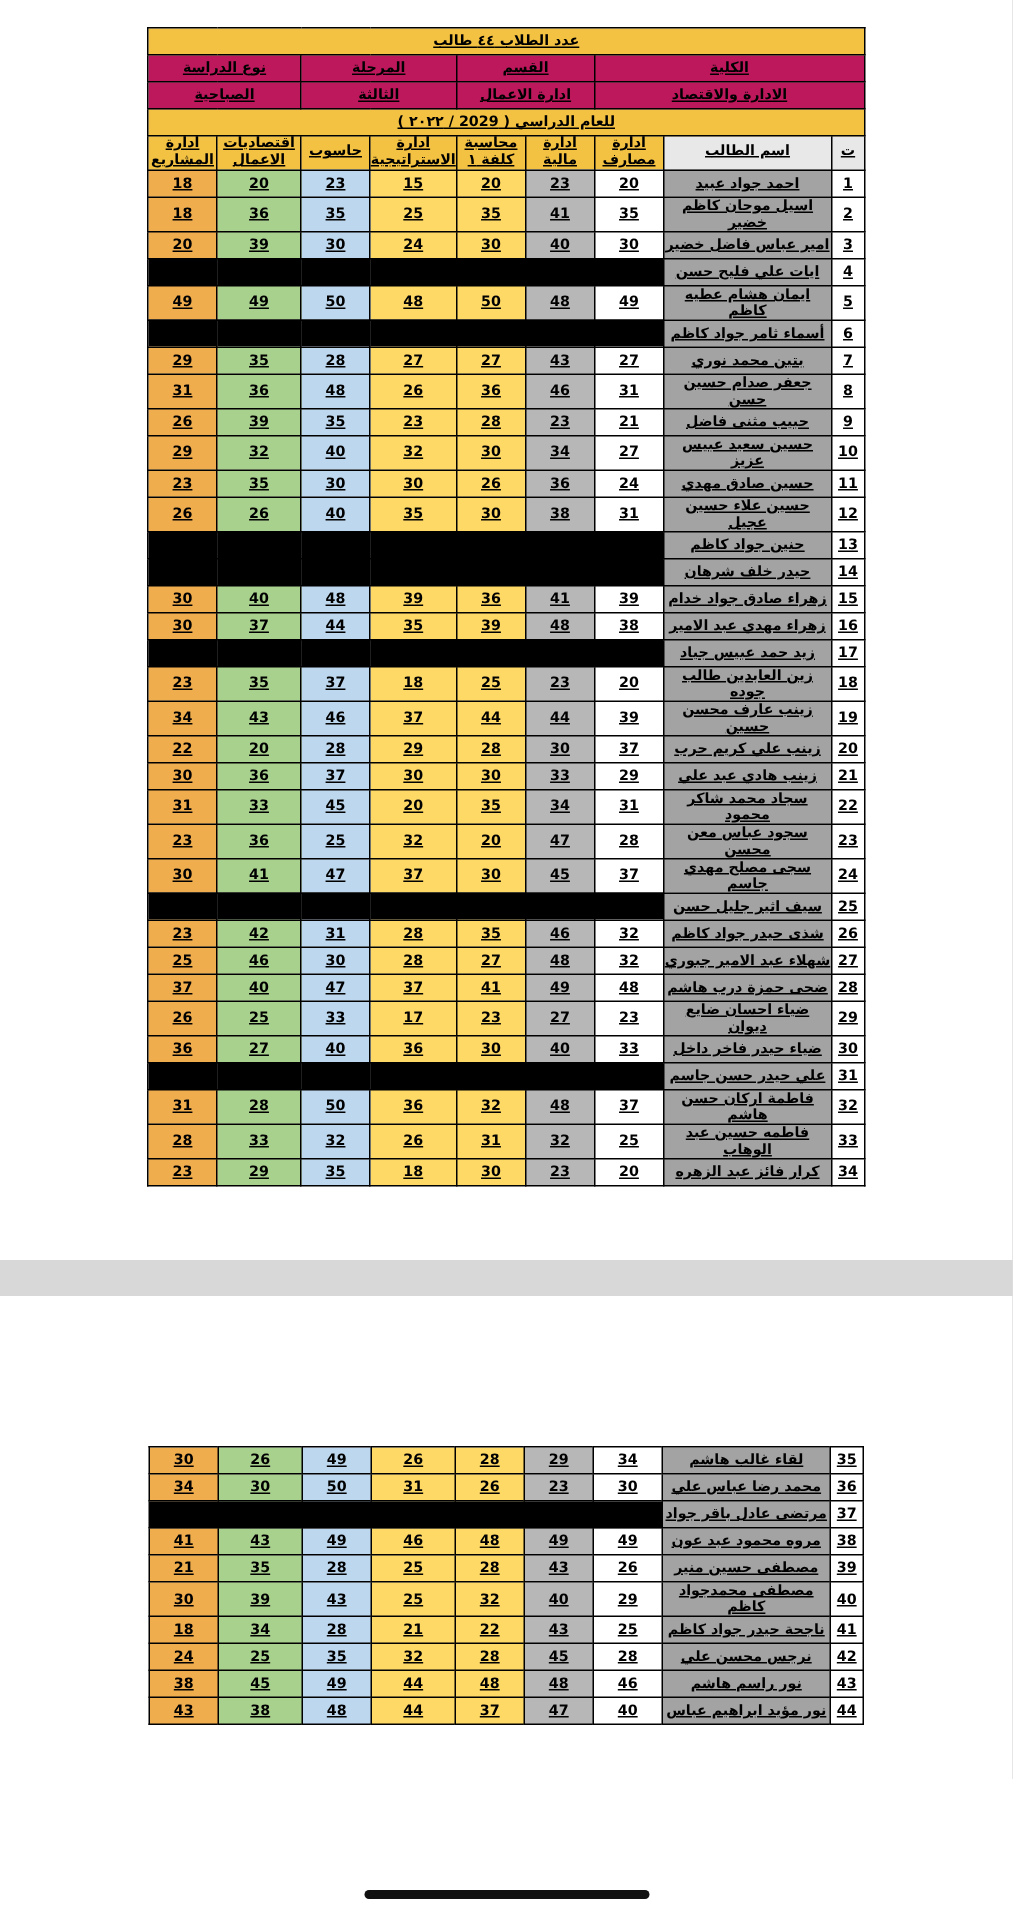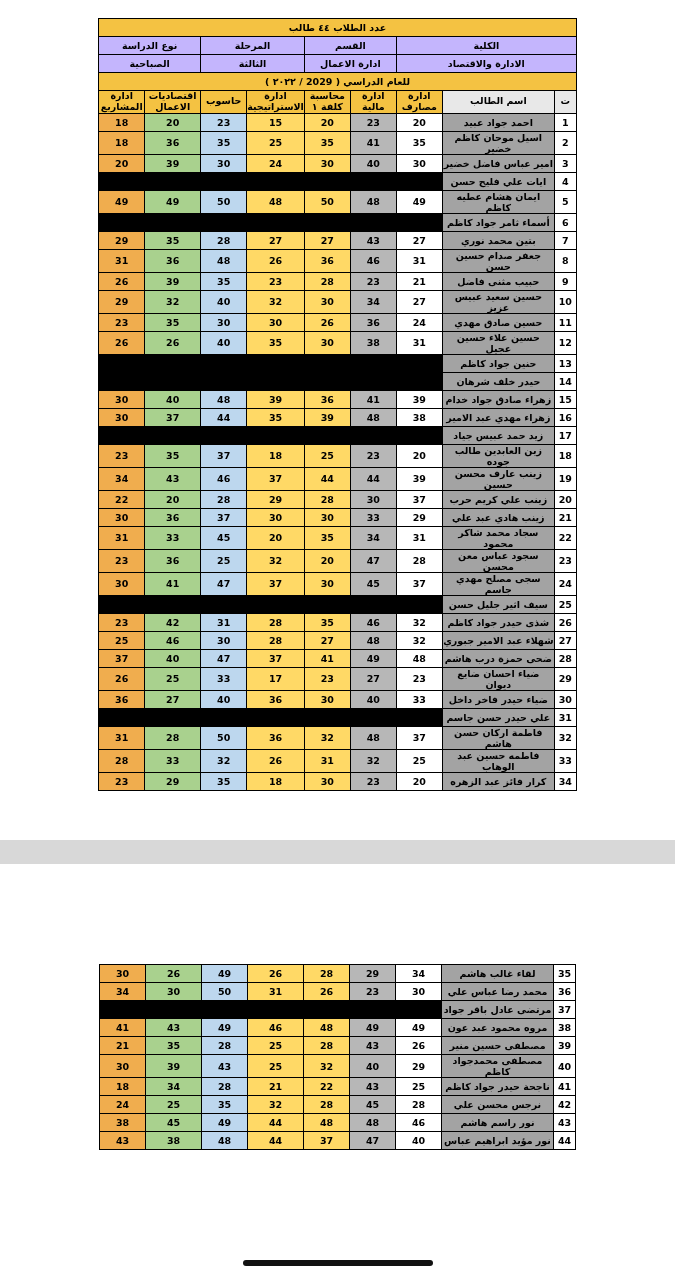--- a/index.html
+++ b/index.html
@@ -9,20 +9,21 @@
     font-family: "DejaVu Sans", "Liberation Sans", sans-serif;
   }
   .page {
     width: 675px;
     min-height: 1280px;
     background: #d8d8d8;
     position: relative;
     display: flex;
     flex-direction: column;
     align-items: flex-end;
+    text-decoration: underline;
   }
   .sheet {
     width: 675px;
     background: #ffffff;
     position: relative;
   }
   .sheet-top { padding: 18px 0 30px 0; height: 840px; }
   .sheet-gap { height: 24px; background: #d8d8d8; width: 675px; }
   .sheet-bottom { padding: 0 0 24px 0; height: 416px; }
 
@@ -36,21 +37,21 @@
     border: 1px solid #000;
     font-size: 9.5px;
     text-align: center;
     vertical-align: middle;
     padding: 0;
     height: 18px;
     font-weight: bold;
     color: #000;
   }
   .hdr-count { background: #f4c242; font-size: 11px; height: 20px; font-weight: bold; }
-  .hdr-green { background: #c4b5fd; font-size: 10.5px; height: 19px; }
+  .hdr-green { background: #be185d; font-size: 10.5px; height: 19px; }
   .hdr-year  { background: #f4c242; font-size: 10px; height: 19px; }
   .hdr-col   { background: #eeeeee; font-size: 9px; height: 38px; line-height: 1.15; }
   .hdr-col.subj { background: #f4c242; }
   .hdr-col.name { background: #e8e8e8; }
   .hdr-col.idx  { background: #e8e8e8; width: 22px; }
 
   .c-name { background: #a3a3a3; text-align: center; font-size: 9px; width: 112px; }
   .c-idx  { background: #ffffff; width: 22px; font-size: 9px; }
   .c-blank { background: #000000; }
 

